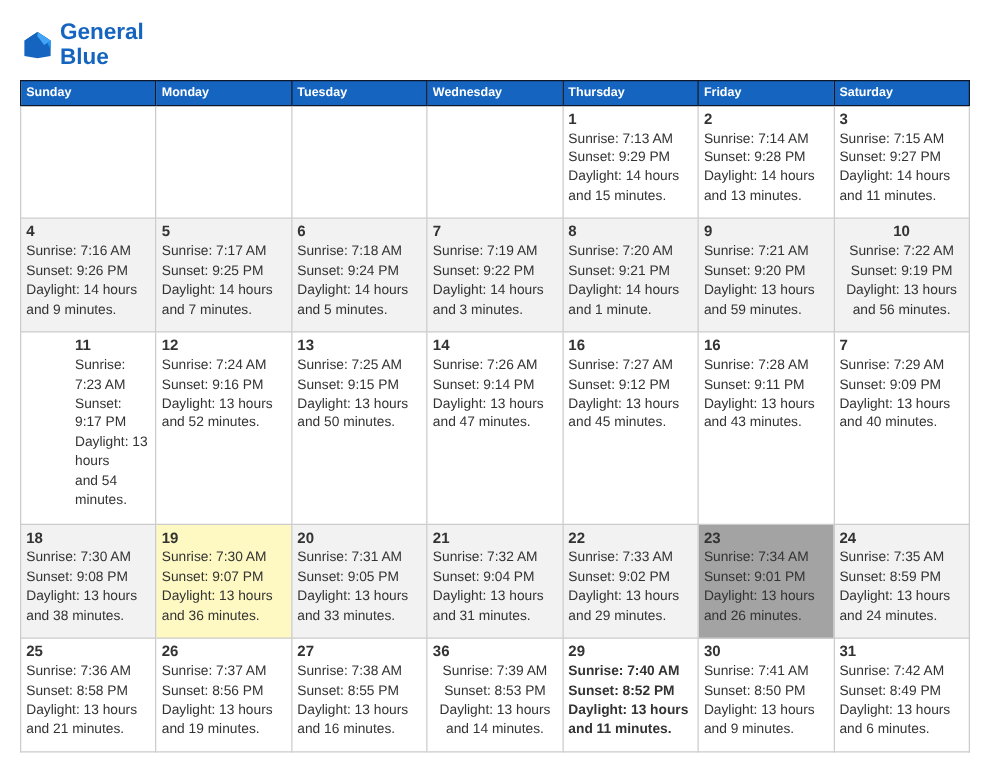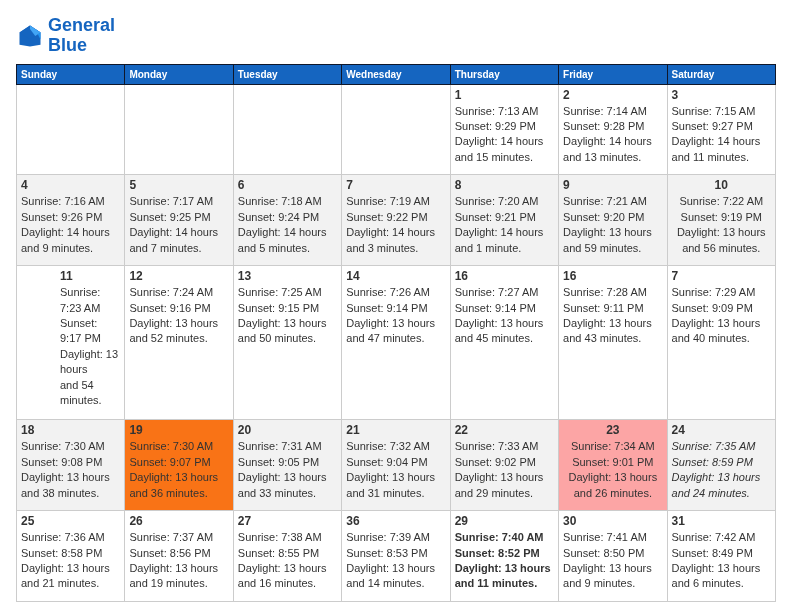--- a/index.html
+++ b/index.html
@@ -233,21 +233,21 @@
           <td style="background: rgb(255, 255, 255);">
             <div class="day-num">14</div>
             <div class="day-info" style="white-space: pre-line;">Sunrise: 7:26 AM
 Sunset: 9:14 PM
 Daylight: 13 hours
 and 47 minutes.</div>
           </td>
           <td style="background: rgb(255, 255, 255);">
             <div class="day-num">16</div>
             <div class="day-info" style="white-space: pre-line;">Sunrise: 7:27 AM
-Sunset: 9:14 PM
+Sunset: 9:12 PM
 Daylight: 13 hours
 and 45 minutes.</div>
           </td>
           <td style="background: rgb(255, 255, 255);">
             <div class="day-num">16</div>
             <div class="day-info" style="white-space: pre-line;">Sunrise: 7:28 AM
 Sunset: 9:11 PM
 Daylight: 13 hours
 and 43 minutes.</div>
           </td>
@@ -260,21 +260,21 @@
           </td>
         </tr>
         <tr>
           <td style="background: rgb(242, 242, 242);">
             <div class="day-num">18</div>
             <div class="day-info" style="white-space: pre-line;">Sunrise: 7:30 AM
 Sunset: 9:08 PM
 Daylight: 13 hours
 and 38 minutes.</div>
           </td>
-          <td style="background: #f97316;">
+          <td style="background: #fef9c3;">
             <div class="day-num">19</div>
             <div class="day-info" style="white-space: pre-line;">Sunrise: 7:30 AM
 Sunset: 9:07 PM
 Daylight: 13 hours
 and 36 minutes.</div>
           </td>
           <td style="background: rgb(242, 242, 242);">
             <div class="day-num">20</div>
             <div class="day-info" style="white-space: pre-line;">Sunrise: 7:31 AM
 Sunset: 9:05 PM
@@ -288,30 +288,30 @@
 Daylight: 13 hours
 and 31 minutes.</div>
           </td>
           <td style="background: rgb(242, 242, 242);">
             <div class="day-num">22</div>
             <div class="day-info" style="white-space: pre-line;">Sunrise: 7:33 AM
 Sunset: 9:02 PM
 Daylight: 13 hours
 and 29 minutes.</div>
           </td>
-          <td style="background: #fca5a5; text-align: center;">
+          <td style="background: #a3a3a3;">
             <div class="day-num">23</div>
             <div class="day-info" style="white-space: pre-line;">Sunrise: 7:34 AM
 Sunset: 9:01 PM
 Daylight: 13 hours
 and 26 minutes.</div>
           </td>
           <td style="background: rgb(242, 242, 242);">
             <div class="day-num">24</div>
-            <div class="day-info" style="white-space: pre-line; font-style: italic;">Sunrise: 7:35 AM
+            <div class="day-info" style="white-space: pre-line;">Sunrise: 7:35 AM
 Sunset: 8:59 PM
 Daylight: 13 hours
 and 24 minutes.</div>
           </td>
         </tr>
         <tr>
           <td style="background: rgb(255, 255, 255);">
             <div class="day-num">25</div>
             <div class="day-info" style="white-space: pre-line;">Sunrise: 7:36 AM
 Sunset: 8:58 PM
@@ -327,21 +327,21 @@
           </td>
           <td style="background: rgb(255, 255, 255);">
             <div class="day-num">27</div>
             <div class="day-info" style="white-space: pre-line;">Sunrise: 7:38 AM
 Sunset: 8:55 PM
 Daylight: 13 hours
 and 16 minutes.</div>
           </td>
           <td style="background: rgb(255, 255, 255);">
             <div class="day-num">36</div>
-            <div class="day-info" style="white-space: pre-line;">Sunrise: 7:39 AM
+            <div class="day-info" style="white-space: pre-line; text-align: center;">Sunrise: 7:39 AM
 Sunset: 8:53 PM
 Daylight: 13 hours
 and 14 minutes.</div>
           </td>
           <td style="background: rgb(255, 255, 255);">
             <div class="day-num">29</div>
             <div class="day-info" style="white-space: pre-line; font-weight: bold;">Sunrise: 7:40 AM
 Sunset: 8:52 PM
 Daylight: 13 hours
 and 11 minutes.</div>

